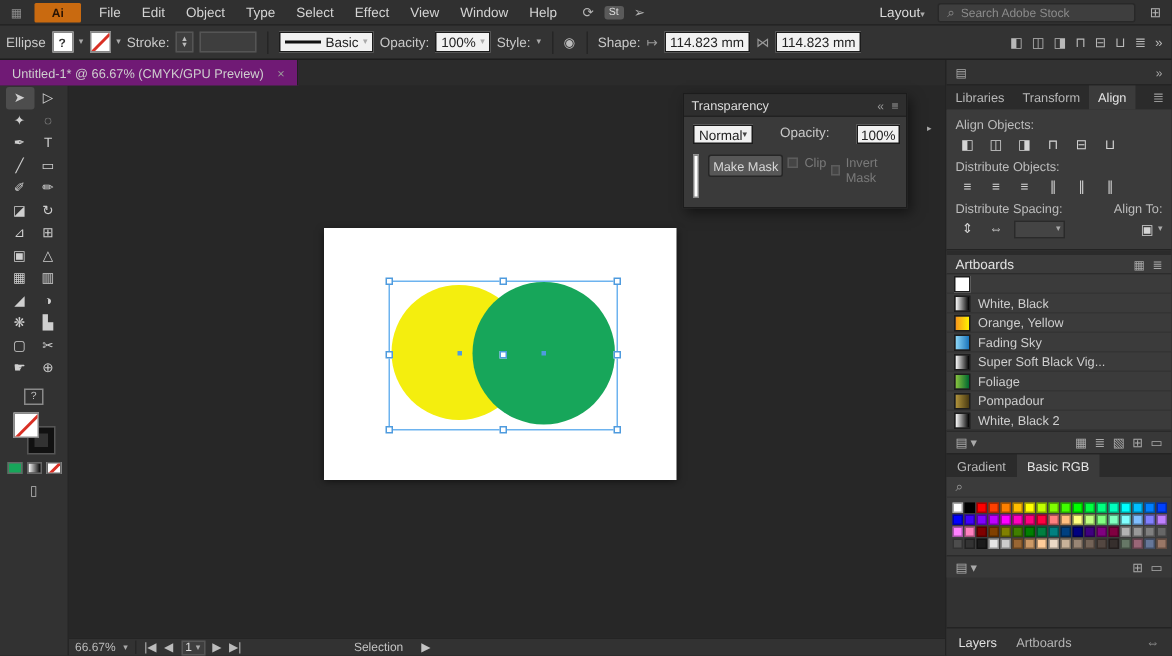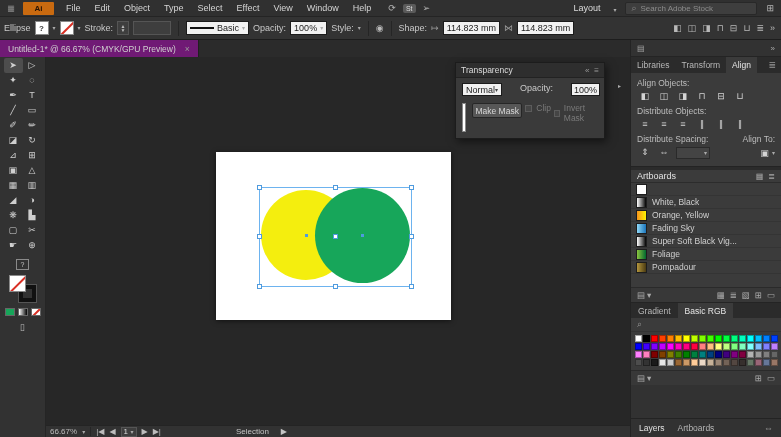--- a/index.html
+++ b/index.html
@@ -13,21 +13,21 @@
     border-bottom:1px solid #242424;display:flex;align-items:center;padding:0 4px;z-index:40}
   .appgrid{width:14px;text-align:center;color:#8d8d8d;font-size:8px}
   .ailogo{width:31px;height:13px;background:#c96a10;color:#2a1404;font-weight:bold;font-size:8px;
     display:flex;align-items:center;justify-content:center;margin:0 5px;border-radius:1px}
   .menus{display:flex;align-items:center}
   .menus .item{padding:0 7px;color:#d4d4d4}
   .mb-icons{display:flex;align-items:center;gap:7px;margin-left:10px}
   .mb-icons .item{color:#b5b5b5;font-size:9px;display:flex;align-items:center}
   .mb-icons .item .txt{background:#5a5a5a;color:#ddd;font-size:7px;padding:1px 3px;border-radius:2px}
   .mb-right{margin-left:auto;display:flex;align-items:center;gap:9px;padding-right:3px}
-  .layout-dd{display:flex;align-items:flex-end;gap:13px;color:#dcdcdc}
+  .layout-dd{display:flex;align-items:flex-end;gap:0;color:#dcdcdc}
   .searchbox{display:flex;align-items:center;gap:4px;background:#3e3e3e;border:1px solid #282828;
     border-radius:2px;height:13px;width:132px;padding:0 5px;color:#8c8c8c}
   .searchbox input{background:transparent;border:0;outline:0;width:100%;color:#ccc;
     font-family:inherit;font-size:8px}
   .searchbox input::placeholder{color:#8c8c8c}
 
   
   .controlbar{position:absolute;left:0;top:17px;right:0;height:23px;background:#333;
     border-bottom:1px solid #1d1d1d;display:flex;align-items:center;gap:4px;padding:0 4px;z-index:39}
   .cb-sep{width:1px;height:15px;background:#252525;margin:0 3px}
@@ -536,20 +536,24 @@
           <span class="chip" style="background: linear-gradient(90deg, rgb(255, 255, 255), rgb(0, 0, 0));"></span>
           <span class="txt">Super Soft Black Vig...</span>
         </span>
         <span class="item">
           <span class="chip" style="background: linear-gradient(90deg, rgb(139, 197, 63), rgb(0, 104, 47));"></span>
           <span class="txt">Foliage</span>
         </span>
         <span class="item">
           <span class="chip" style="background: linear-gradient(90deg, rgb(179, 149, 60), rgb(74, 59, 18));"></span>
           <span class="txt">Pompadour</span>
+        </span>
+        <span class="item">
+          <span class="chip" style="background: linear-gradient(90deg, rgb(255, 255, 255), rgb(0, 0, 0));"></span>
+          <span class="txt">White, Black 2</span>
         </span>
       </div>
     <div class="panel-foot">
       <span style="display:flex;gap:2px">
           <span class="item"><span class="glyph">▤</span></span>
           <span class="item"><span class="glyph">▾</span></span>
         </span>
       <span class="spacer"></span>
       <span style="display:flex;gap:5px">
           <span class="item"><span class="glyph">▦</span></span>

